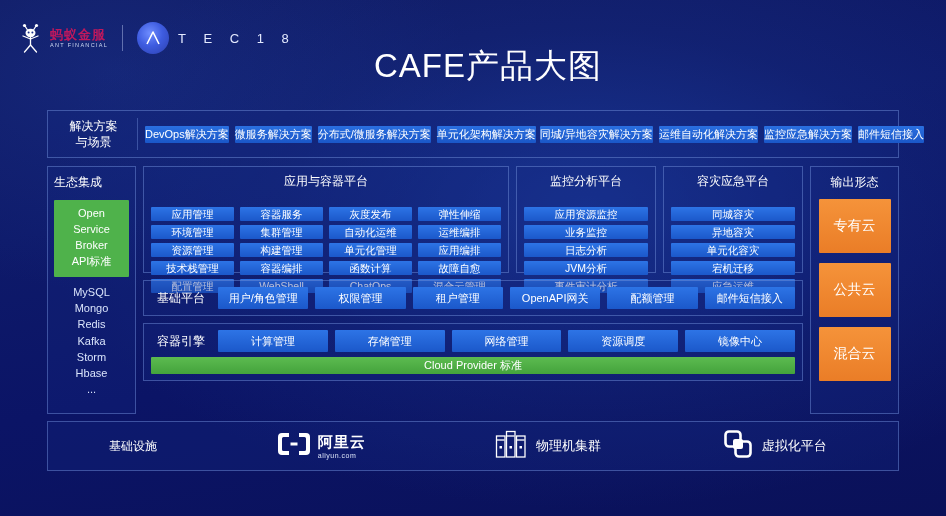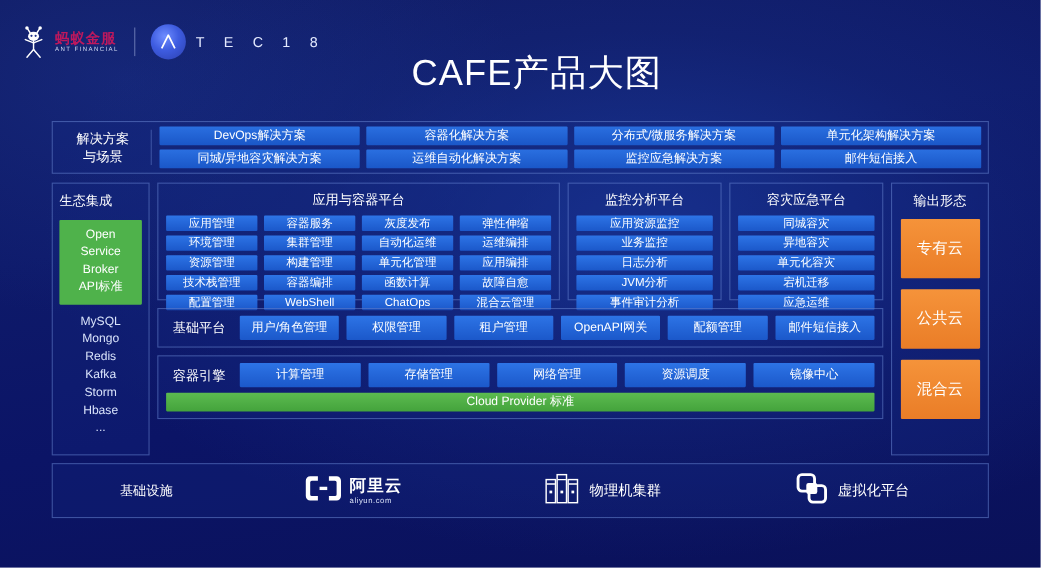--- a/index.html
+++ b/index.html
@@ -49,21 +49,21 @@
   
   .solutions {
     position:absolute; left:47px; top:110px; width:852px; height:48px;
     display:flex; align-items:center; padding:4px 6px;
   }
   .sol-label {
     width:84px; flex:0 0 84px; text-align:center; font-size:12px; line-height:1.35;
     color:#ffffff; border-right:1px solid rgba(120,150,225,0.40);
     margin-right:7px; padding-right:4px;
   }
-  .sol-grid { flex:1; display:flex; flex-direction:column; gap:4px; }
+  .sol-grid { flex:1; display:flex; flex-direction:row; gap:4px;align-items:center; }
   .sol-row { display:flex; gap:6px; }
   .chip {
     flex:1; height:17px; line-height:17px; text-align:center;
     font-size:11px; color:#ffffff; white-space:nowrap;
     background: linear-gradient(180deg, #2a6fe0 0%, #1a57c8 100%);
     border-radius:1px;
   }
 
   
   .mid { position:absolute; left:47px; top:166px; width:852px; height:248px; display:flex; gap:7px; }
@@ -77,21 +77,21 @@
   }
   .eco-green div { font-size:11px; color:#ffffff; line-height:1.45; }
   .eco-list { margin-top:7px; text-align:center; }
   .eco-list div { font-size:11px; color:#d9e3fb; line-height:1.48; }
 
   
   .center { flex:1; display:flex; flex-direction:column; gap:7px; }
   .center-top { display:flex; gap:7px; height:107px; }
 
   .subpanel { padding:6px 7px 7px; display:flex; flex-direction:column; }
-  .sub-title { font-size:12px; color:#ffffff; text-align:center; margin-bottom:6px; }
+  .sub-title { font-size:12px; color:#ffffff; text-align:center; margin-bottom:17px; }
 
   .app-platform { flex:1; }
   .app-grid { flex:1; display:grid; grid-template-columns: repeat(4, 1fr); gap:4px 6px; }
   .cell {
     height:14px; line-height:14px; text-align:center; font-size:10.5px; color:#ffffff;
     background: linear-gradient(180deg, #2d74e6 0%, #1b58ca 100%);
     border-radius:1px; white-space:nowrap;
   }
 
   .mon-platform { width:140px; flex:0 0 140px; }
@@ -181,21 +181,21 @@
 <div class="page-title">CAFE产品大图</div>
 
 <div class="panel solutions">
   <div class="sol-label">
     <div>解决方案</div>
     <div>与场景</div>
   </div>
   <div class="sol-grid">
     <div class="sol-row">
       <div class="chip">DevOps解决方案</div>
-      <div class="chip">容器化解决方案</div>
+      <div class="chip">微服务解决方案</div>
       <div class="chip">分布式/微服务解决方案</div>
       <div class="chip">单元化架构解决方案</div>
     </div>
     <div class="sol-row">
       <div class="chip">同城/异地容灾解决方案</div>
       <div class="chip">运维自动化解决方案</div>
       <div class="chip">监控应急解决方案</div>
       <div class="chip">邮件短信接入</div>
     </div>
   </div>

